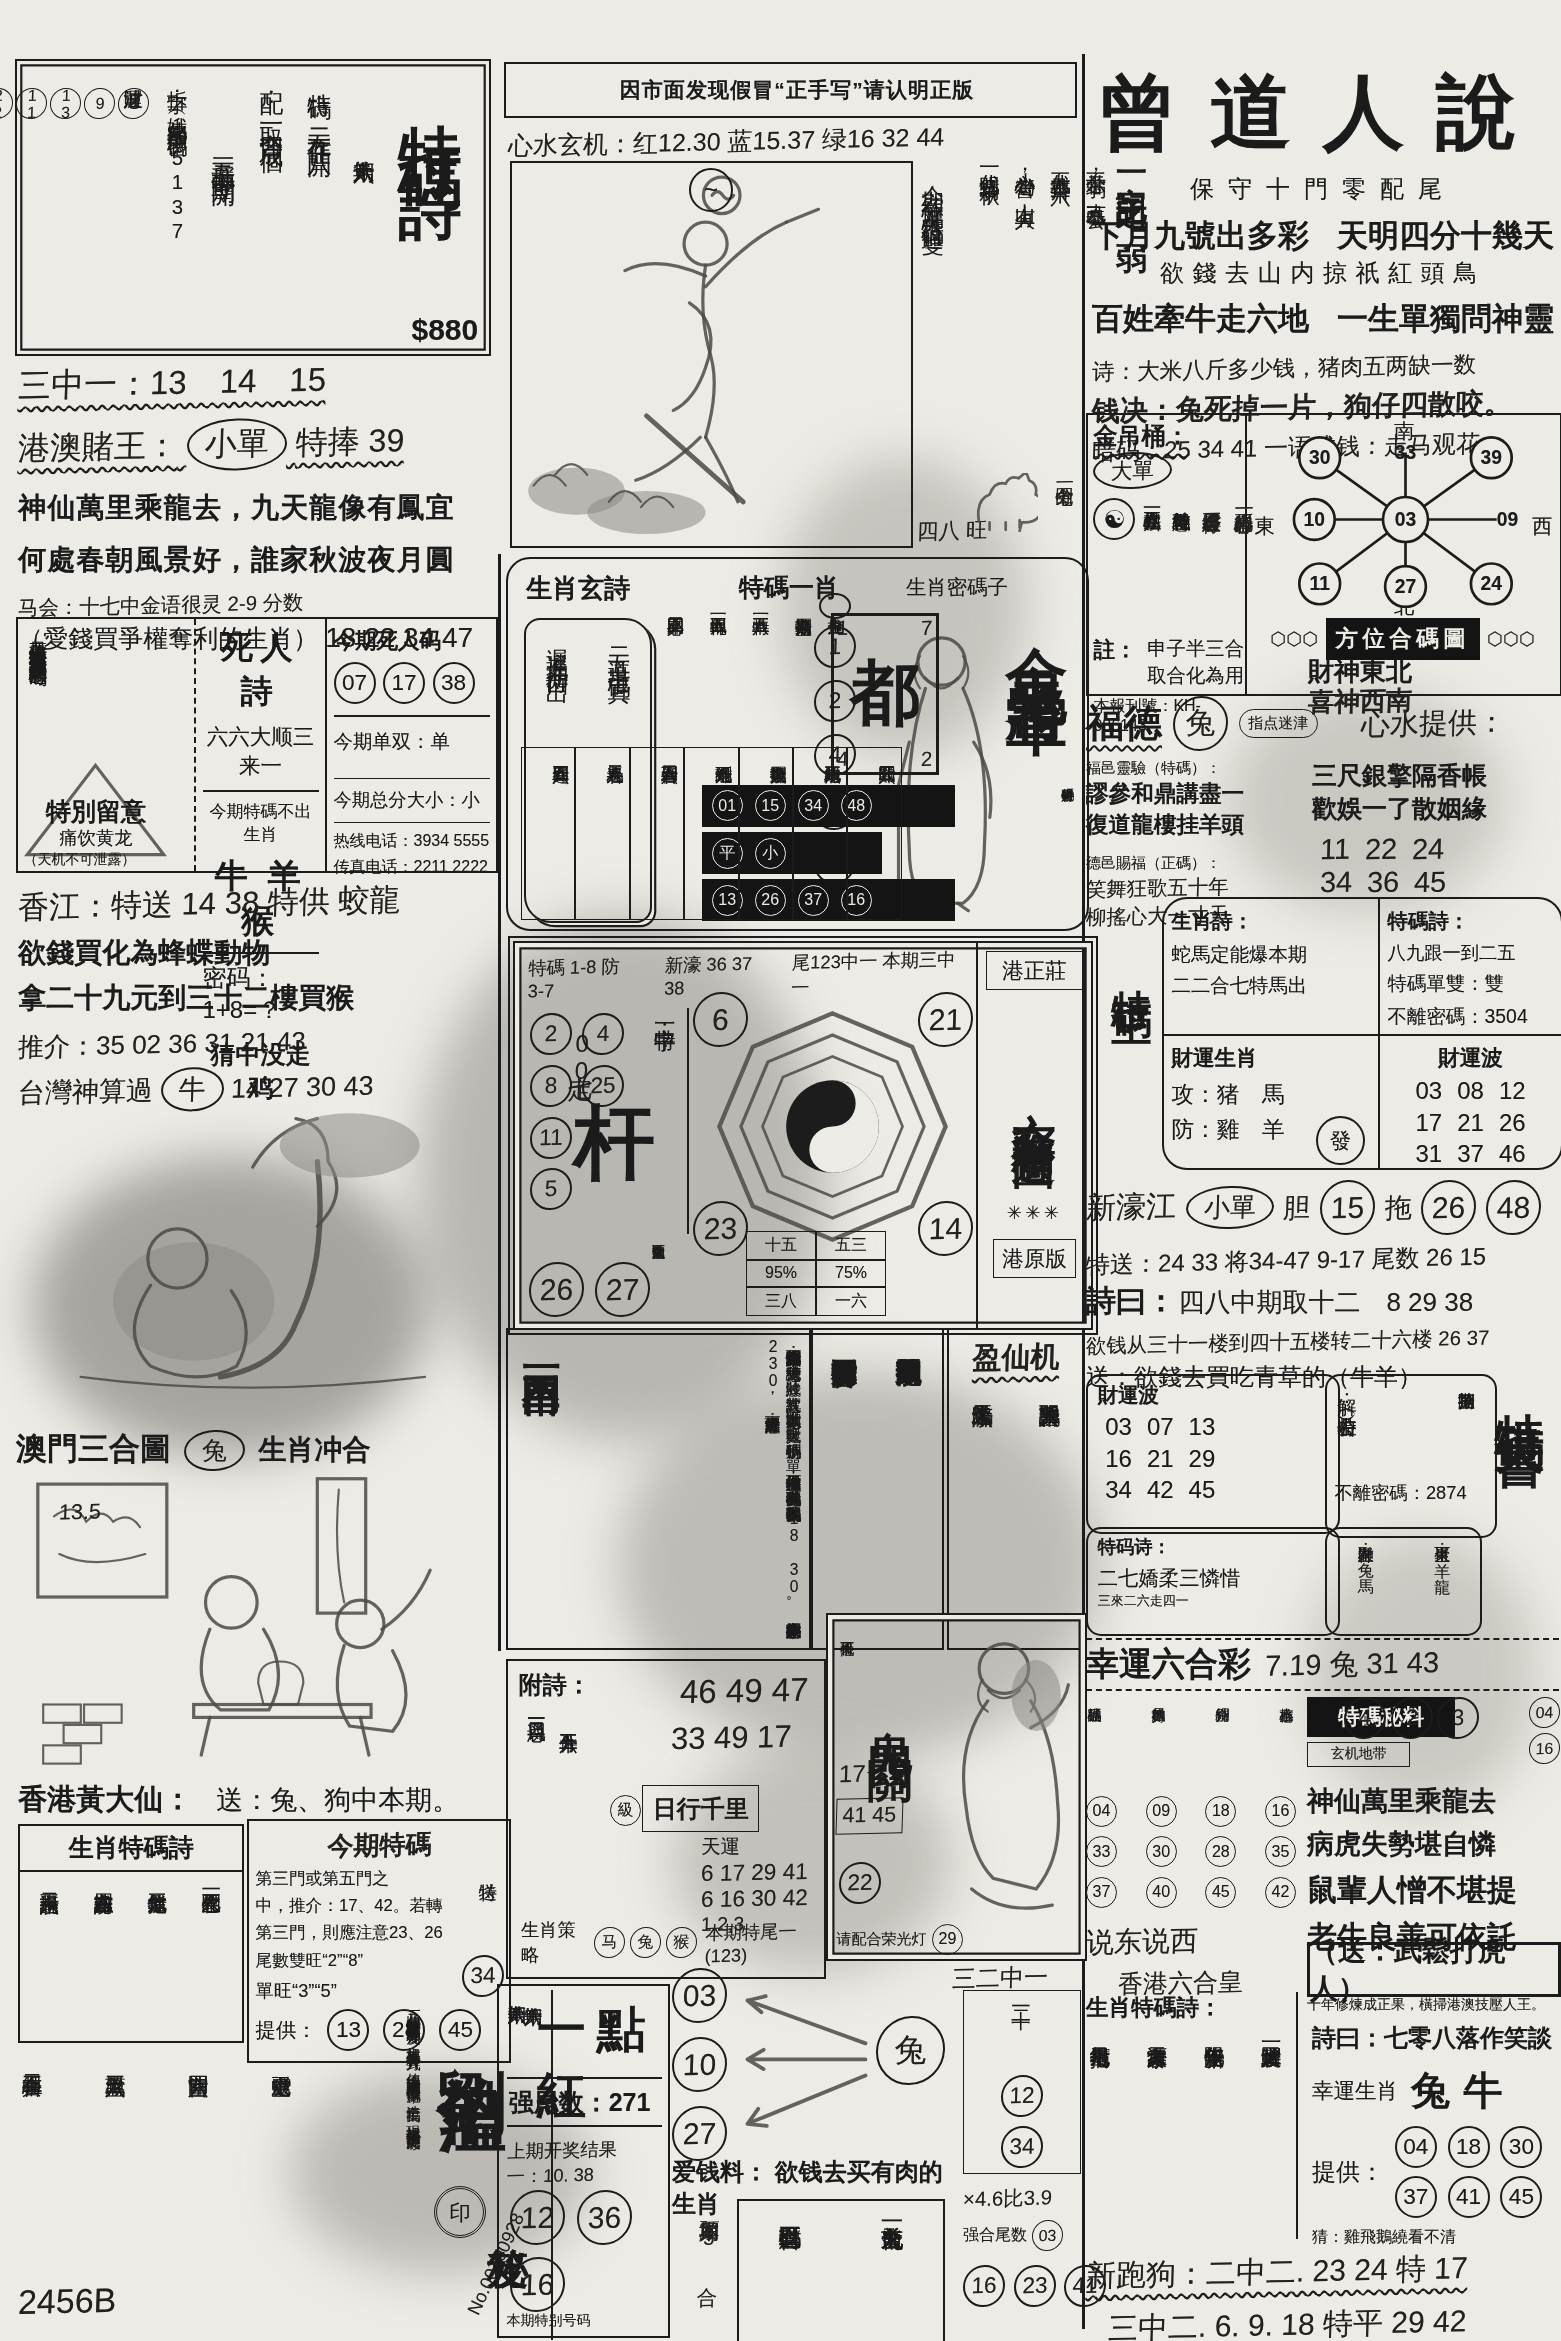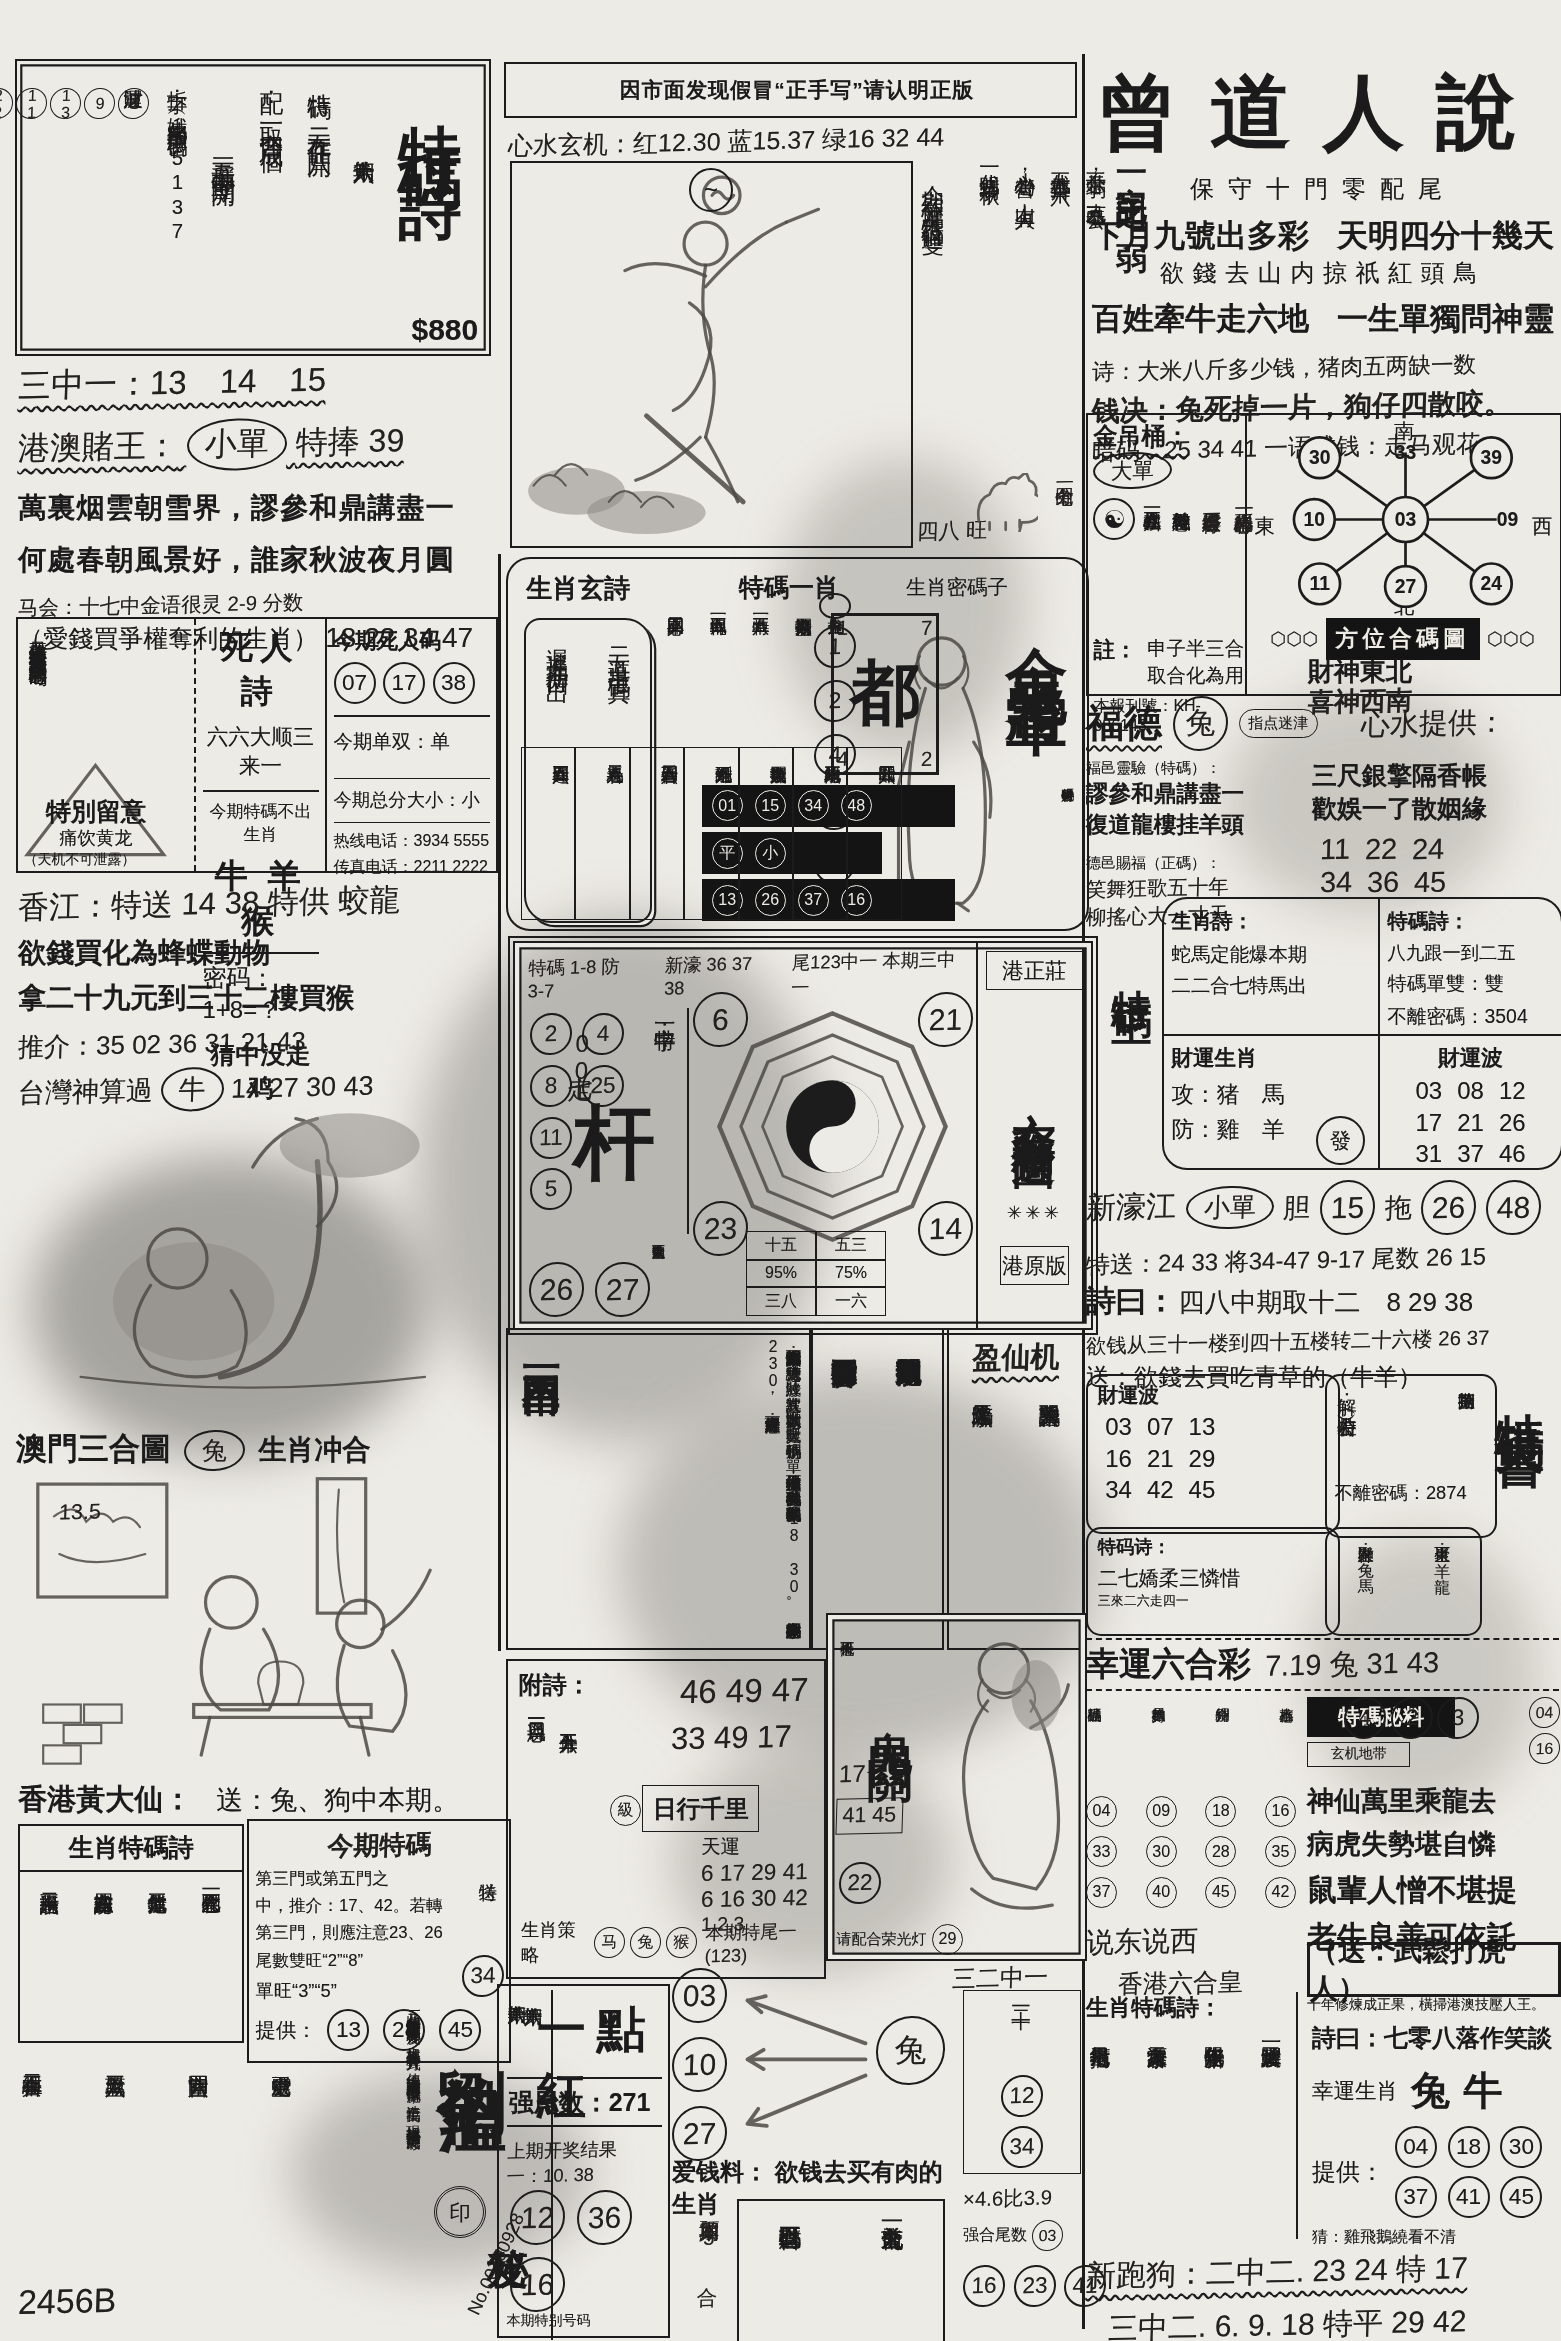--- a/index.html
+++ b/index.html
@@ -123,21 +123,21 @@
     <div class="hand" style="font-size:24px;margin-top:5.4px;">暗码：25 34 41 一语成钱：走马观花</div>
   </div>
 
   <div class="abs" style="left:18.3px;top:359px;width:479px;height:253px;">
     <div class="hand wavy" style="font-size:33px;">三中一：13　14　15</div>
     <div class="hand wavy" style="font-size:32px;margin-top:14px;">
       <span>港澳賭王：</span>
       <span class="oval">小單</span>
       <span>特捧 39</span>
     </div>
-    <div style="font-size:28px;font-weight:bold;margin-top:18.3px;letter-spacing:1.1px;">萬裏烟雲朝雪界，謬參和鼎講盡一</div>
+    <div style="font-size:28px;font-weight:bold;margin-top:18.3px;letter-spacing:1.1px;">神仙萬里乘龍去，九天龍像有鳳宜</div>
     <div style="font-size:28px;font-weight:bold;margin-top:14px;letter-spacing:1.1px;">何處春朝風景好，誰家秋波夜月圓</div>
     <div class="hand" style="font-size:20.4px;margin-top:10.8px;">马会：十七中金语很灵 2-9 分数</div>
     <div style="font-size:25px;margin-top:4.3px;">
       <span>（愛錢買爭權奪利的生肖）</span>
       <span class="hand" style="font-size:28px;">18 22 34 47</span>
     </div>
   </div>
 
   <div class="box" style="left:16px;top:617px;width:478px;height:252px;display:flex;">
     <div style="width:161px;border-right:2.2px dashed #1c1c1c;position:relative;padding:7.5px;">
@@ -346,21 +346,21 @@
       <div class="cell v" style="height:161px;width:48px;font-size:17px;padding:5.4px 2.2px;">三三難開六旺</div>
     </div>
     <div class="abs v" style="right:10.8px;bottom:10.8px;height:140px;font-size:13px;">中得特碼發大財</div>
   </div>
 
   <div class="abs" style="left:508px;top:936px;width:576px;height:385px;border:7.5px double #1c1c1c;box-shadow:inset 0 0 0 4.3px #edebe5,inset 0 0 0 6.5px #1c1c1c;">
     <div class="abs" style="right:0;top:0;bottom:0;width:113px;border-left:2.7px solid #1c1c1c;text-align:center;">
       <div class="cell" style="margin:7.5px;font-size:21.5px;padding:4.3px 0;">港正莊</div>
       <div class="v brush" style="height:204px;margin:0 auto;font-size:44px;font-weight:bold;letter-spacing:7.5px;">六合彩精選圖</div>
       <div style="font-size:18.3px;letter-spacing:3.2px;">✳✳✳</div>
-      <div class="cell" style="margin:22px;font-size:21.5px;padding:4.3px 0;">港原版</div>
+      <div class="cell" style="margin:15px;font-size:21.5px;padding:4.3px 0;">港原版</div>
     </div>
     <div class="abs hand" style="left:13px;top:7.5px;font-size:18.3px;display:flex;gap:24px;width:430px;">
       <span>特碼 1-8 防 3-7</span>
       <span>新濠 36 37 38</span>
       <span>尾123中一 本期三中一</span>
     </div>
     <div class="abs" style="left:10.8px;top:65px;width:161px;height:226px;border-right:2.2px solid #1c1c1c;">
       <div class="v" style="position:absolute;right:7.5px;top:4.3px;height:140px;font-size:21.5px;">一字中特：</div>
       <div class="brush" style="position:absolute;right:32px;top:81px;font-size:81px;font-weight:bold;">杆</div>
       <div class="abs v hand" style="right:91px;top:21.5px;height:140px;font-size:24px;">0七定0</div>

